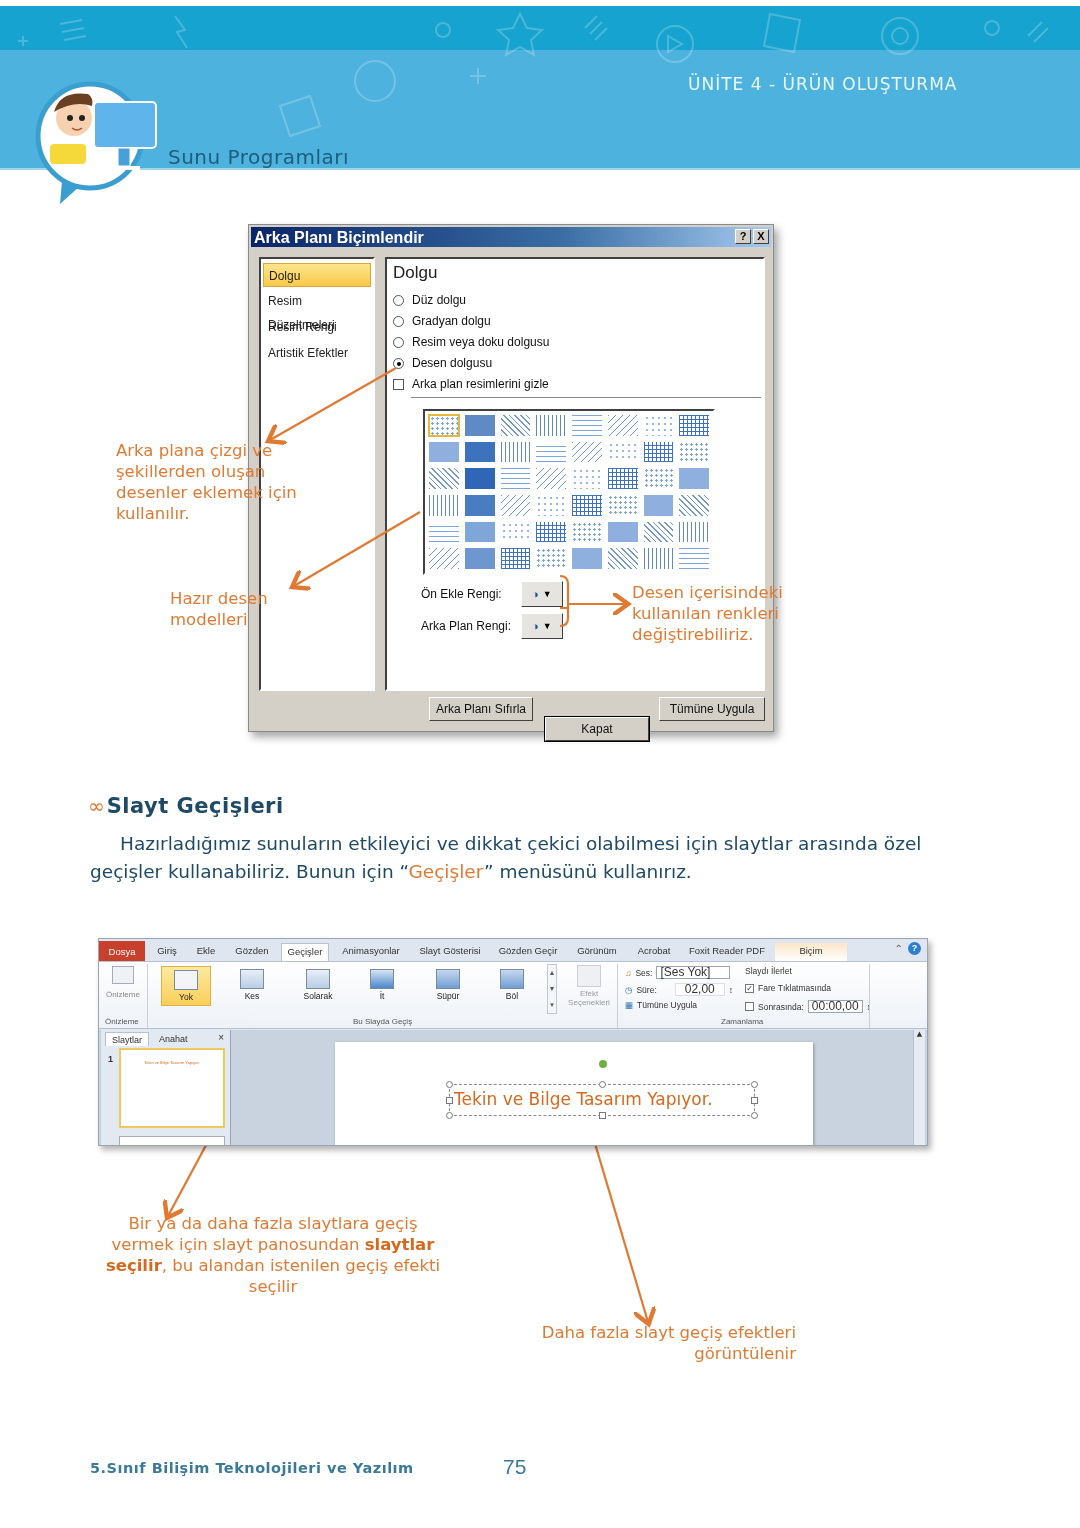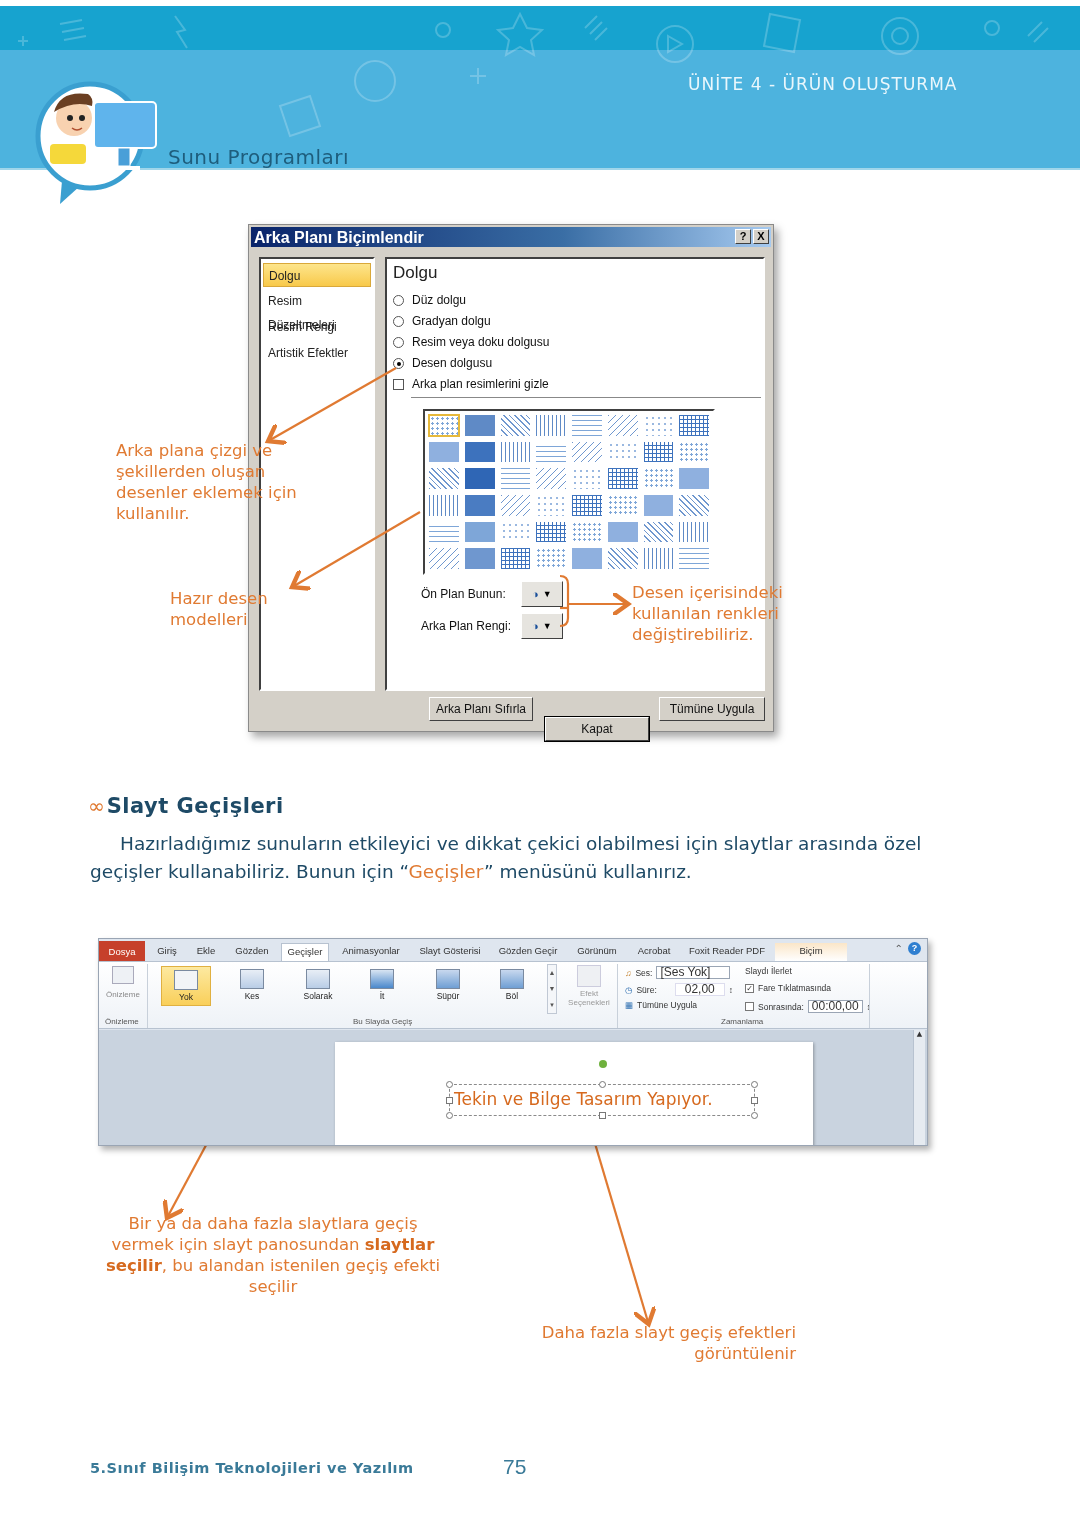--- a/index.html
+++ b/index.html
@@ -223,21 +223,21 @@
         <div class="pat" style="background: rgb(111, 151, 207);"></div>
         <div class="pat" style="background: repeating-linear-gradient(0deg, rgb(61, 114, 189) 0px, rgb(61, 114, 189) 1px, transparent 1px, transparent 4px), repeating-linear-gradient(90deg, rgb(61, 114, 189) 0px, rgb(61, 114, 189) 1px, rgb(255, 255, 255) 1px, rgb(255, 255, 255) 4px);"></div>
         <div class="pat" style="background: radial-gradient(rgb(126, 166, 216) 1px, transparent 1.2px) 0px 0px / 5px 5px;"></div>
         <div class="pat" style="background: linear-gradient(rgb(143, 176, 223), rgb(143, 176, 223));"></div>
         <div class="pat" style="background: repeating-linear-gradient(45deg, rgb(111, 151, 207) 0px, rgb(111, 151, 207) 1px, rgb(255, 255, 255) 1px, rgb(255, 255, 255) 4px);"></div>
         <div class="pat" style="background: repeating-linear-gradient(90deg, rgb(95, 138, 198) 0px, rgb(95, 138, 198) 1.5px, rgb(255, 255, 255) 1.5px, rgb(255, 255, 255) 4px);"></div>
         <div class="pat" style="background: repeating-linear-gradient(0deg, rgb(126, 166, 216) 0px, rgb(126, 166, 216) 1px, rgb(255, 255, 255) 1px, rgb(255, 255, 255) 5px);"></div>
       </div>
 
     <div class="color-row" style="top:322px">
-      <span class="color-label">Ön Plan Bunun:</span>
+      <span class="color-label">Ön Ekle Rengi:</span>
       <div class="color-btn">
         <span>◑</span>
         <span class="caret">▼</span>
       </div>
     </div>
     <div class="color-row" style="top:354px">
       <span class="color-label">Arka Plan Rengi:</span>
       <div class="color-btn">
         <span>◑</span>
         <span class="caret">▼</span>
@@ -367,20 +367,30 @@
       <span class="mini-check"></span>
       <span>Sonrasında:</span>
       <span class="mini-box">00:00,00</span>
       <span>↕</span>
     </div>
     <div class="rb-group-label" style="left:622px">Zamanlama</div>
     <div class="rb-sep" style="left:770px"></div>
   </div>
 
   <div class="ppt-body">
+    <div class="slides-panel">
+      <div class="sp-tab active" style="left:4px">Slaytlar</div>
+      <div class="sp-tab" style="left:52px">Anahat</div>
+      <span class="sp-close">×</span>
+      <span class="sp-num">1</span>
+      <div class="sp-thumb">
+        <div class="sp-thumb-text">Tekin ve Bilge Tasarım Yapıyor.</div>
+      </div>
+      <div class="sp-thumb2"></div>
+    </div>
 
     <div class="slide-canvas">
       <div class="rot-handle"></div>
       <div class="title-box">
         <span class="slide-title">Tekin ve Bilge Tasarım Yapıyor.</span>
         <span class="handle" style="left:-4px; top:-4px"></span>
         <span class="handle" style="left:149px; top:-4px"></span>
         <span class="handle" style="right:-4px; top:-4px"></span>
         <span class="handle sq" style="left:-4px; top:12px"></span>
         <span class="handle sq" style="right:-4px; top:12px"></span>

